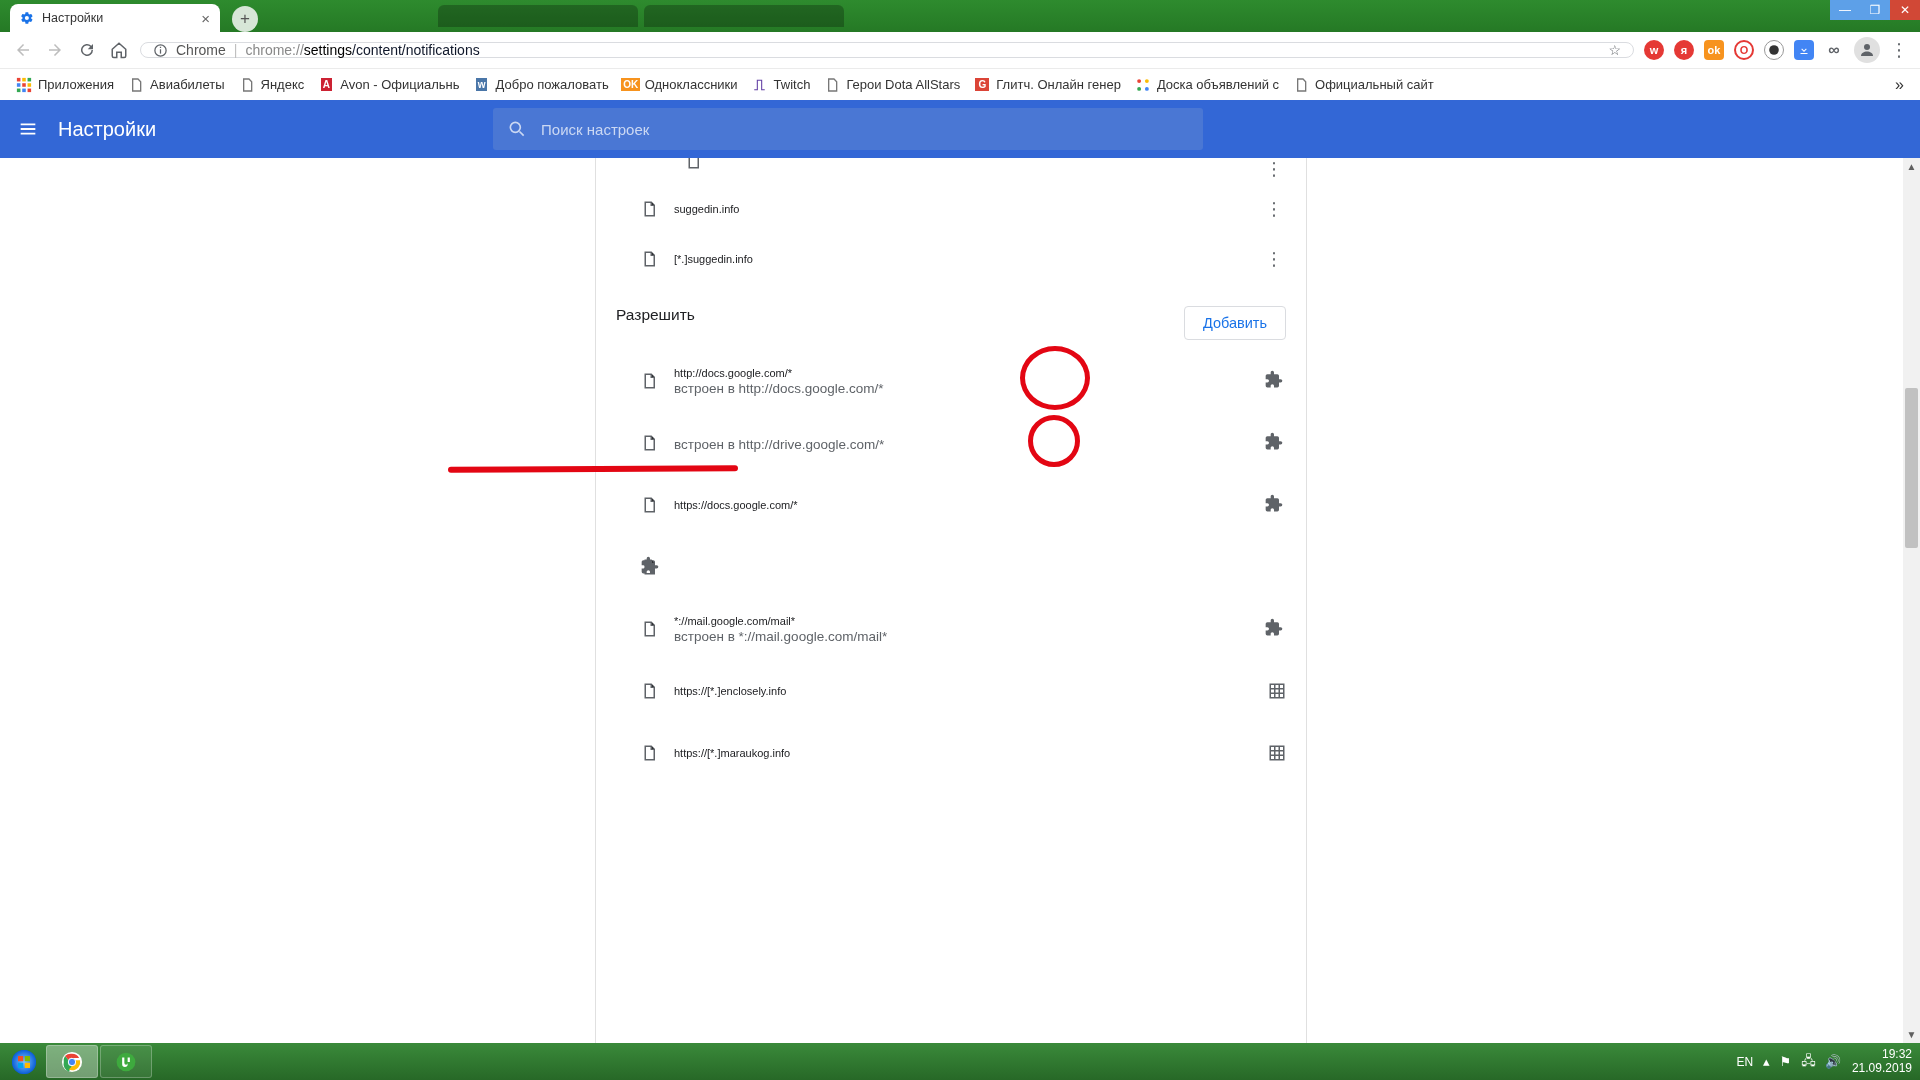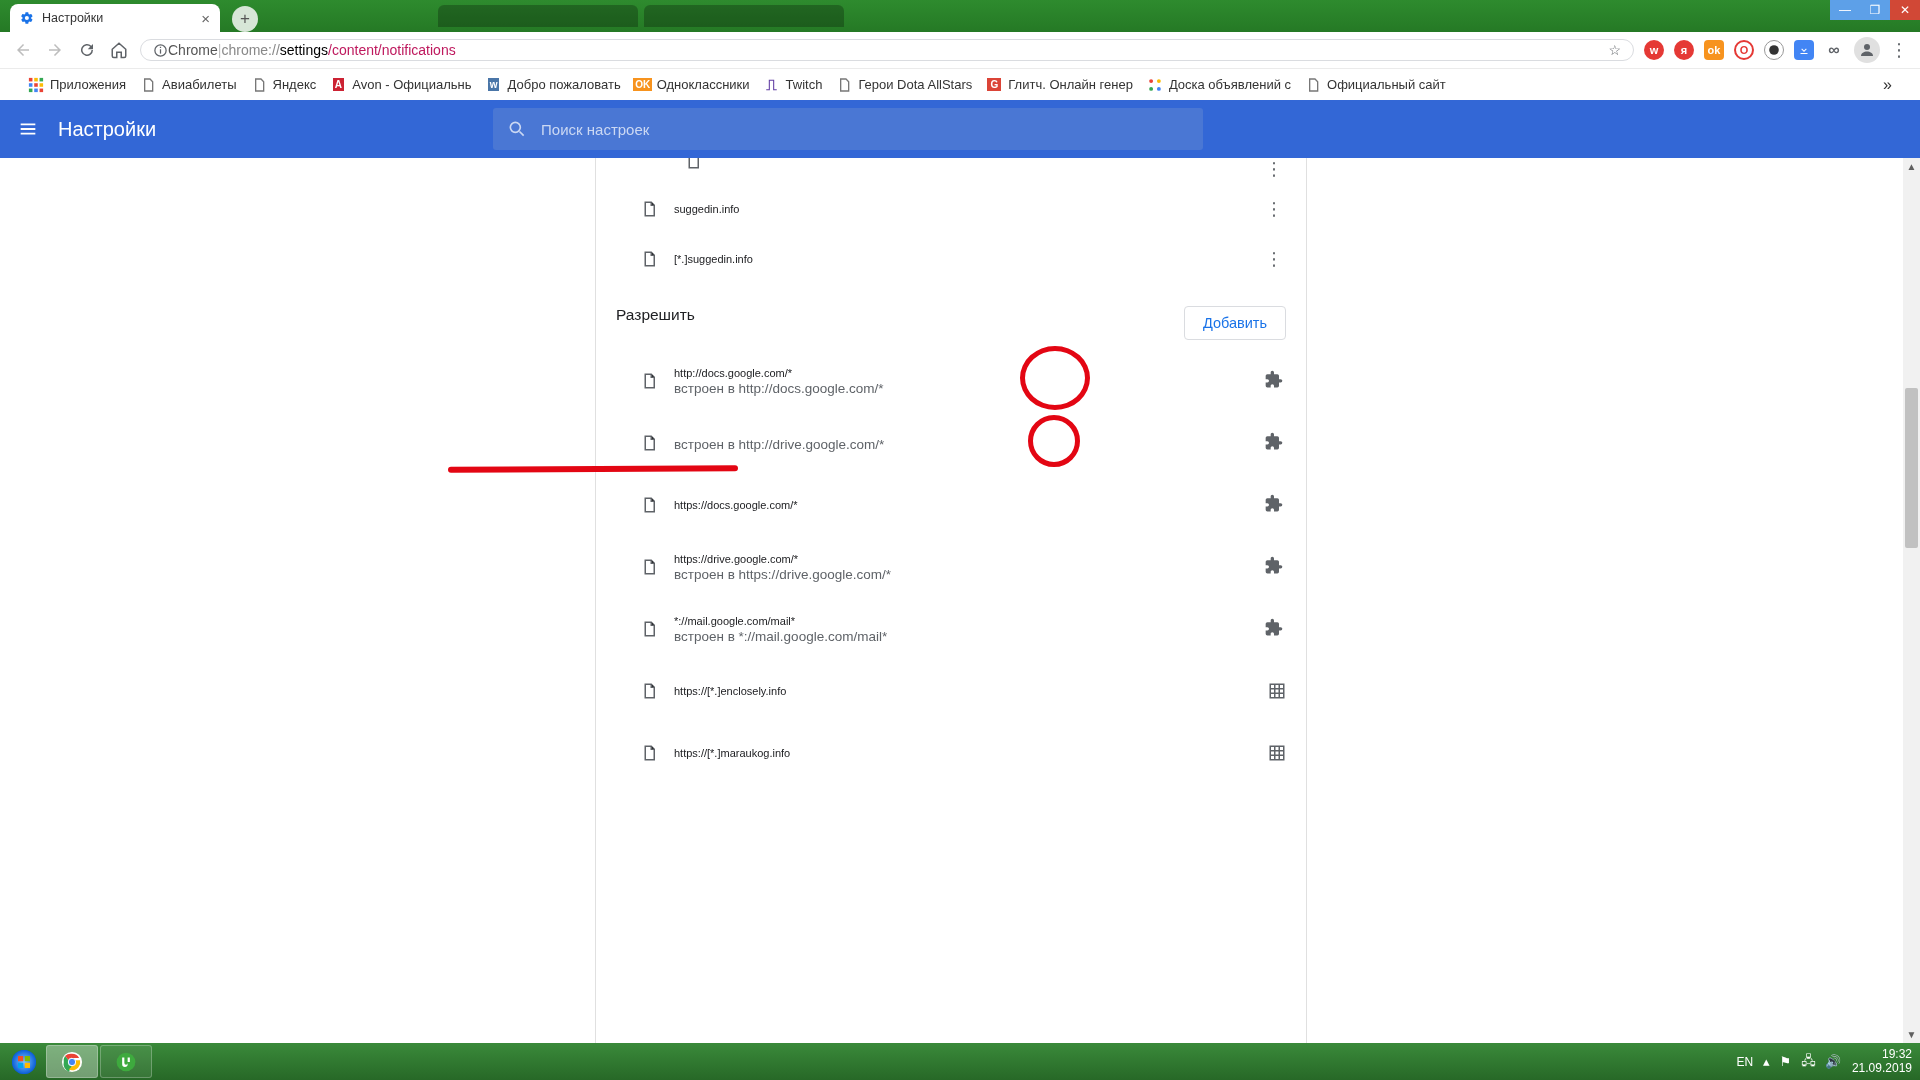--- a/index.html
+++ b/index.html
@@ -17,38 +17,38 @@
 .win-controls { margin-left:auto; display:flex; height:20px; }
 .wc { width:30px; height:20px; display:flex; align-items:center; justify-content:center; font-size:12px; }
 .wc.min{background:#5da0e8;color:#fff;}
 .wc.max{background:#5da0e8;color:#fff;}
 .wc.close{background:#d14836;color:#fff;}
 
 
 .addr-row { height:36px; background:#fff; display:flex; align-items:center; padding:0 12px; gap:10px; }
 .nav-ico { width:22px; height:22px; display:flex; align-items:center; justify-content:center; color:#5f6368; cursor:pointer; }
 .nav-ico.disabled{ color:#bdbdbd; cursor:default; }
-.omnibox { flex:1; height:22px; border:1px solid #dadce0; border-radius:15px; display:flex; align-items:center; padding:0 12px; font-size:14px; color:#555; }
+.omnibox { flex:1; height:16px; border:1px solid #dadce0; border-radius:15px; display:flex; align-items:center; padding:0 12px; font-size:14px; color:#555; gap:8px; }
 .omnibox .url { flex:1; }
 .omnibox .url .path-seg { color:#000; }
 .omnibox .star { color:#5f6368; }
 .ext-icons { display:flex; align-items:center; gap:10px; }
 .ext { width:20px; height:20px; border-radius:50%; display:flex; align-items:center; justify-content:center; font-size:11px; font-weight:bold; color:#fff; }
 .ext.vk{background:#e53935;}
 .ext.yad{background:#e53935;}
 .ext.ok{background:#f7931e;}
 .ext.opera{background:#fff;border:2px solid #e53935;color:#e53935;}
 .ext.dl{background:#4285f4;border-radius:4px;}
 .ext.link{background:none;color:#5f6368;font-size:16px;}
 .ext.dot{background:#fff;border:1px solid #999;}
 .profile { width:26px; height:26px; border-radius:50%; background:#e0e0e0; display:flex; align-items:center; justify-content:center; }
 .kebab3 { font-size:18px; color:#5f6368; cursor:pointer; }
 
 
-.bm-bar { height:32px; background:#fff; border-top:1px solid #ebebeb; display:flex; align-items:center; padding:0 28px; gap:14px; font-size:13px; color:#333; }
+.bm-bar { height:32px; background:#fff; border-top:1px solid #ebebeb; display:flex; align-items:center; padding:0 16px; gap:14px; font-size:13px; color:#333; }
 .bm { display:flex; align-items:center; gap:6px; cursor:pointer; white-space:nowrap; }
 .bm .bico { width:16px; height:16px; display:flex; align-items:center; justify-content:center; font-size:13px; }
 .bm-overflow { margin-left:auto; font-size:16px; color:#333; }
 
 
 .settings-hdr { height:58px; background:#3367d6; display:flex; align-items:center; color:#fff; }
 .menu-btn { width:56px; height:58px; display:flex; align-items:center; justify-content:center; cursor:pointer; }
 .hdr-title { font-size:20px; margin-left:2px; }
 .search-wrap { margin-left:auto; margin-right:auto; }
 .search-box { width:710px; height:42px; background:#4a77d4; border-radius:3px; display:flex; align-items:center; padding:0 14px; gap:14px; color:#cbd8f3; font-size:15px; }
@@ -142,21 +142,21 @@
     </div>
   <div class="omnibox">
     <svg width="15" height="15" viewBox="0 0 24 24">
         <circle cx="12" cy="12" r="9" fill="none" stroke="#5f6368" stroke-width="2"></circle>
         <rect x="11" y="10" width="2" height="7" fill="#5f6368"></rect>
         <rect x="11" y="6" width="2" height="2" fill="#5f6368"></rect>
       </svg>
     <span>Chrome</span>
     <span style="color:#c0c0c0">|</span>
     <span class="url">
-      <span style="color:#888">chrome://</span><span class="path-seg">settings</span><span style="color:#be185d">/content/notifications</span>
+      <span style="color:#888">chrome://</span><span class="path-seg">settings</span><span style="color:#0f172a">/content/notifications</span>
     </span>
     <span class="star">☆</span>
   </div>
   <div class="ext-icons">
     <div class="ext vk">w</div>
     <div class="ext yad">я</div>
     <div class="ext ok" style="border-radius:4px">ok</div>
     <div class="ext opera">O</div>
     <div class="ext dot">
         <svg width="12" height="12" viewBox="0 0 10 10">
@@ -392,24 +392,20 @@
               </svg>
             </span>
           </div>
           <div class="row tall">
             <span class="doc-ico">
               <svg width="18" height="18" viewBox="0 0 24 24">
                 <path fill="none" stroke="#5f6368" stroke-width="2" d="M7 3h8l4 4v14H7z"></path>
                 <path stroke="#5f6368" stroke-width="2" d="M15 3v4h4"></path>
               </svg>
             </span>
-            <div class="txt">
-              <div class="title">https://drive.google.com/*</div>
-              <div class="sub">встроен в https://drive.google.com/*</div>
-            </div>
             <span class="puzzle">
               <svg width="20" height="20" viewBox="0 0 24 24" fill="#5f6368">
                 <path d="M20 11h-2V7a2 2 0 0 0-2-2h-4V3a2 2 0 1 0-4 0v2H4a2 2 0 0 0-2 2v4h2a2 2 0 1 1 0 4H2v4a2 2 0 0 0 2 2h4v-2a2 2 0 1 1 4 0v2h4a2 2 0 0 0 2-2v-4h2a2 2 0 1 0 0-4z"></path>
               </svg>
             </span>
           </div>
           <div class="row tall">
             <span class="doc-ico">
               <svg width="18" height="18" viewBox="0 0 24 24">
                 <path fill="none" stroke="#5f6368" stroke-width="2" d="M7 3h8l4 4v14H7z"></path>

